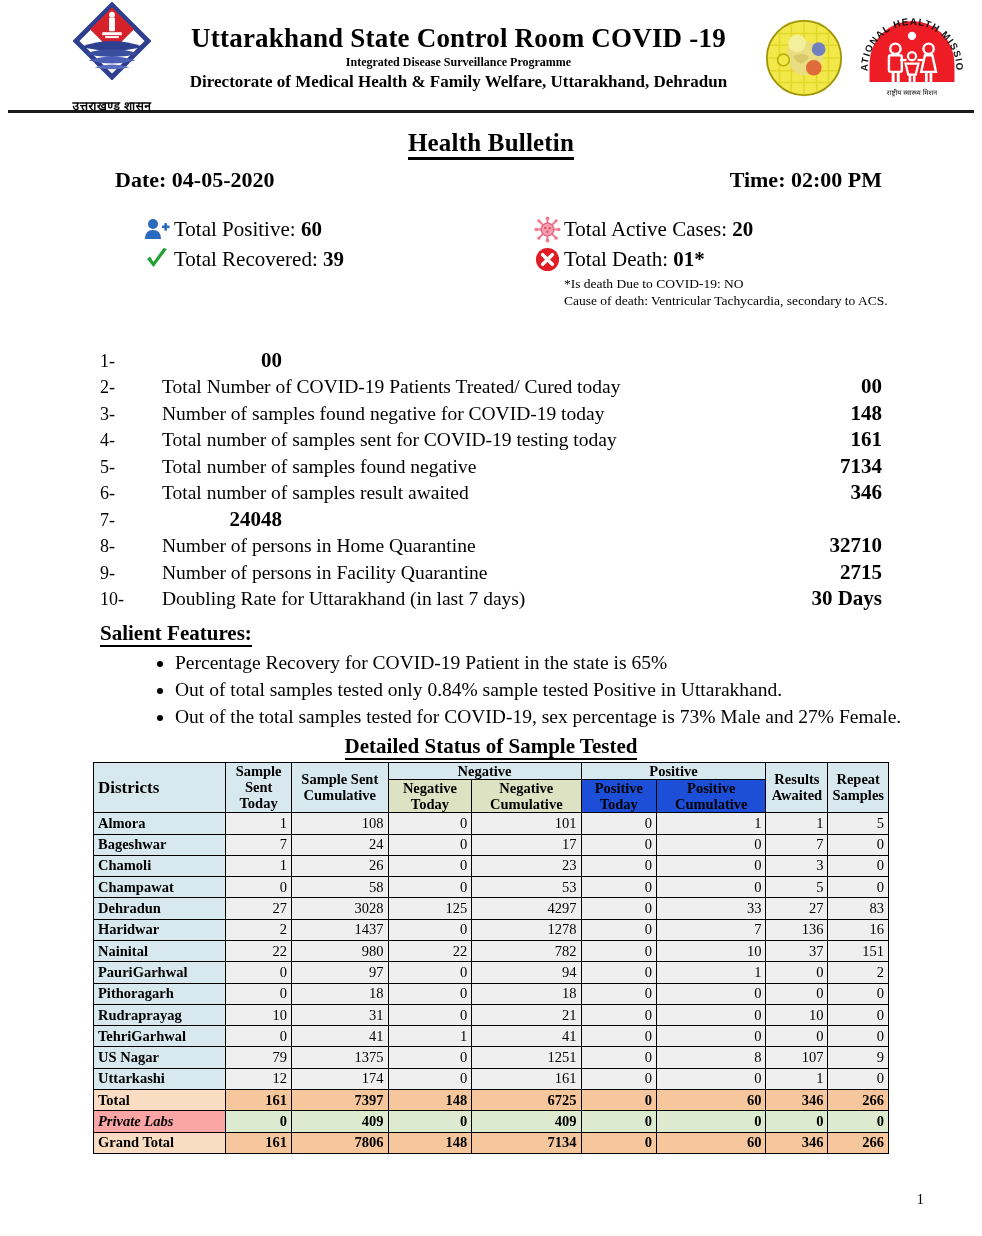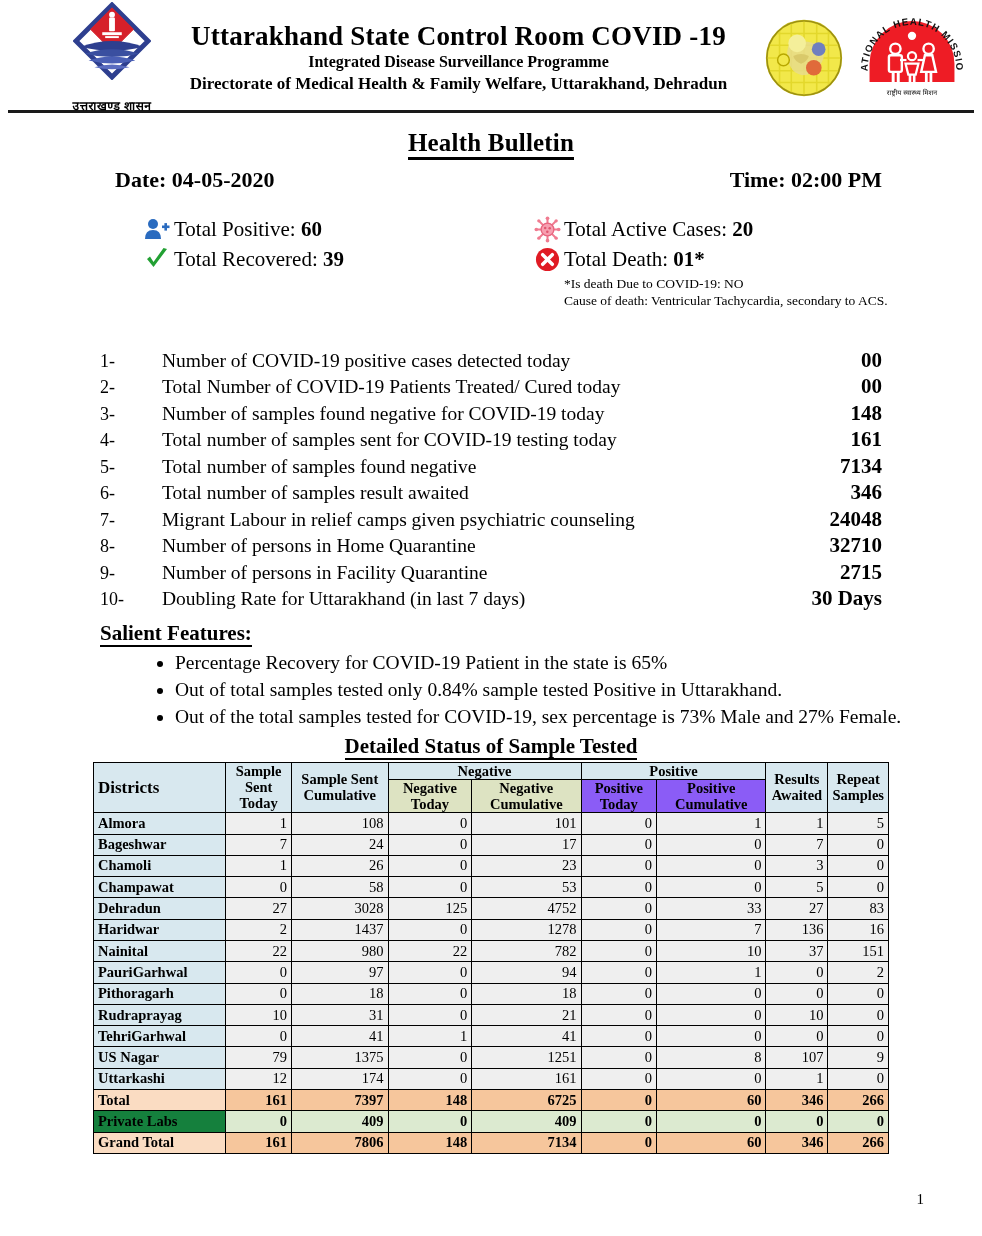--- a/index.html
+++ b/index.html
@@ -46,21 +46,21 @@
     text-align: center;
     padding: 0 6px;
   }
   .title-main {
     font-size: 27px;
     font-weight: bold;
     letter-spacing: 0.2px;
     line-height: 1.18;
   }
   .title-sub1 {
-    font-size: 16px;
+    font-size: 12px;
     font-weight: bold;
     line-height: 1.3;
   }
   .title-sub2 {
     font-size: 17px;
     font-weight: bold;
     line-height: 1.3;
   }
   .logos {
     flex: 0 0 215px;
@@ -195,21 +195,21 @@
     padding: 0 4px;
     font-size: 14.5px;
   }
   .hdr {
     background: #d8e8ef;
     text-align: center;
     font-weight: bold;
     line-height: 1.12;
   }
   .hdr.neg { background: #dde3c2; }
-  .hdr.pos { background: #8b5cf6; font-family: Liberation Serif, serif; }
+  .hdr.pos { background: #1d4ed8; font-family: Liberation Serif, serif; }
   .hdr.districts {
     text-align: left;
     font-size: 17px;
   }
   td.dist {
     background: #d8e8ef;
     font-weight: bold;
     font-size: 15px;
     padding-left: 8px;
     text-align: left;
@@ -218,21 +218,21 @@
   td.num {
     background: #efefef;
     text-align: right;
     padding-right: 7px;
     height: 20.3px;
   }
   tr.total td.dist,
   tr.grand td.dist { background: #fadcc2; font-weight: bold; }
   tr.total td.num,
   tr.grand td.num { background: #f6c69c; font-weight: bold; }
-  tr.private td.dist { background: #15803d; font-weight: bold; }
+  tr.private td.dist { background: #fca5a5; font-weight: bold; font-style: italic; }
   tr.private td.num { background: #dcead0; font-weight: bold; }
   tr.total td, tr.grand td, tr.private td { border-top-width: 1.2px; }
 
   .page-num {
     position: absolute;
     right: 58px;
     bottom: 28px;
     font-size: 15px;
   }
 </style>
@@ -433,21 +433,20 @@
       <div>*Is death Due to COVID-19: NO</div>
       <div>Cause of death: Ventricular Tachycardia, secondary to ACS.</div>
     </div>
   </div>
 </div>
 
 
 <div class="items">
   <div class="item-row">
     <div class="item-num">1-</div>
-    <div class="item-label">Number of COVID-19 positive cases detected today</div>
     <div class="item-val">00</div>
   </div>
   <div class="item-row">
     <div class="item-num">2-</div>
     <div class="item-label">Total Number of COVID-19 Patients Treated/ Cured today</div>
     <div class="item-val">00</div>
   </div>
   <div class="item-row">
     <div class="item-num">3-</div>
     <div class="item-label">Number of samples found negative for COVID-19 today</div>
@@ -463,21 +462,20 @@
     <div class="item-label">Total number of samples found negative</div>
     <div class="item-val">7134</div>
   </div>
   <div class="item-row">
     <div class="item-num">6-</div>
     <div class="item-label">Total number of samples result awaited</div>
     <div class="item-val">346</div>
   </div>
   <div class="item-row">
     <div class="item-num">7-</div>
-    <div class="item-label">Migrant Labour in relief camps given psychiatric counseling</div>
     <div class="item-val">24048</div>
   </div>
   <div class="item-row">
     <div class="item-num">8-</div>
     <div class="item-label">Number of persons in Home Quarantine</div>
     <div class="item-val">32710</div>
   </div>
   <div class="item-row">
     <div class="item-num">9-</div>
     <div class="item-label">Number of persons in Facility Quarantine</div>
@@ -577,21 +575,21 @@
         <td class="num">0</td>
         <td class="num">0</td>
         <td class="num">5</td>
         <td class="num">0</td>
       </tr>
       <tr class="data">
         <td class="dist">Dehradun</td>
         <td class="num">27</td>
         <td class="num">3028</td>
         <td class="num">125</td>
-        <td class="num">4752</td>
+        <td class="num">4297</td>
         <td class="num">0</td>
         <td class="num">33</td>
         <td class="num">27</td>
         <td class="num">83</td>
       </tr>
       <tr class="data">
         <td class="dist">Haridwar</td>
         <td class="num">2</td>
         <td class="num">1437</td>
         <td class="num">0</td>

